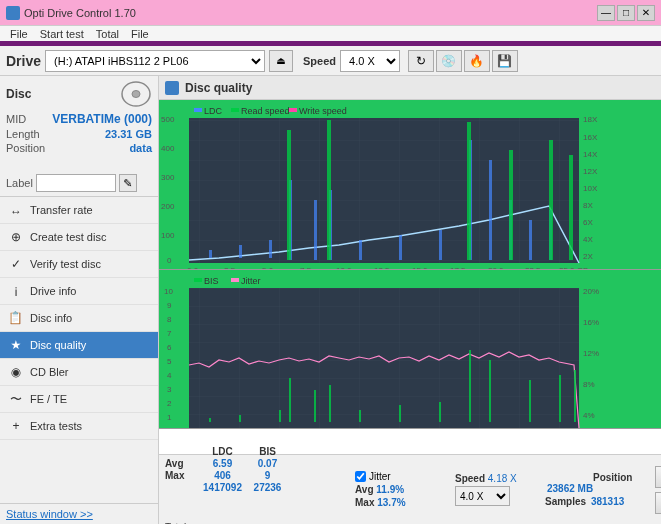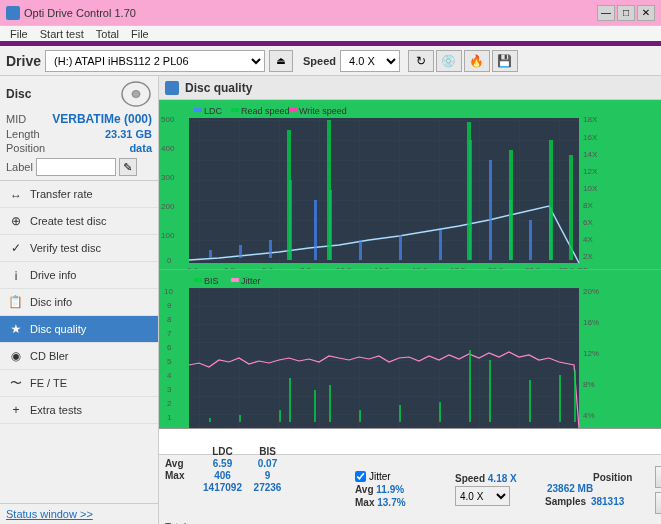--- a/index.html
+++ b/index.html
@@ -31,21 +31,21 @@
 
     
     .sidebar { width: 159px; background: #f0f0f0; border-right: 1px solid #ccc; display: flex; flex-direction: column; flex-shrink: 0; }
     .sidebar-disc-section { padding: 4px 6px; border-bottom: 1px solid #ccc; }
     .sidebar-disc-header { display: flex; align-items: center; justify-content: space-between; margin-bottom: 4px; }
     .sidebar-disc-title { font-size: 12px; font-weight: bold; color: #333; }
     .sidebar-disc-icon { width: 32px; height: 28px; display: flex; align-items: center; justify-content: center; }
     .sidebar-row { display: flex; justify-content: space-between; align-items: center; margin-bottom: 2px; font-size: 11px; }
     .sidebar-row-label { color: #555; }
     .sidebar-row-value { color: #1a6dc4; font-weight: bold; }
-    .sidebar-label-input { display: flex; align-items: center; gap: 3px; margin-top: 4px; }
+    .sidebar-label-input { display: flex; align-items: center; gap: 3px; margin-top: 20px; }
     .sidebar-label-text { color: #555; font-size: 11px; }
     .sidebar-label-field { height: 18px; width: 80px; border: 1px solid #aaa; font-size: 10px; padding: 0 2px; }
     .sidebar-label-btn { width: 18px; height: 18px; background: #e8e8e8; border: 1px solid #aaa; cursor: pointer; display: flex; align-items: center; justify-content: center; }
 
     .sidebar-menu { flex: 1; overflow-y: auto; }
     .sidebar-menu-item { display: flex; align-items: center; gap: 6px; padding: 5px 8px; cursor: pointer; border-bottom: 1px solid #e0e0e0; font-size: 11px; color: #333; }
     .sidebar-menu-item.active { background: #3c7fc4; color: white; }
     .sidebar-menu-item .item-icon { width: 16px; height: 16px; display: flex; align-items: center; justify-content: center; font-size: 12px; flex-shrink: 0; }
     .sidebar-status { padding: 4px 6px; border-top: 1px solid #ccc; cursor: pointer; }
     .sidebar-status-text { font-size: 11px; color: #1a6dc4; text-decoration: underline; }
@@ -365,21 +365,21 @@
         </div>
         <div>
           <span style="font-weight:bold; color:#333;">Max </span>
           <span style="color:#1a6dc4; font-weight:bold;">13.7%</span>
         </div>
       </div>
 
       <div style="display:flex; flex-direction:column; gap:2px; font-size:10px; min-width:80px;">
         <div>
           <span style="font-weight:bold; color:#333;">Speed </span>
-          <span style="color:#1a6dc4; font-weight:bold;margin-top:40px;">4.18 X</span>
+          <span style="color:#1a6dc4; font-weight:normal;margin-top:40px;">4.18 X</span>
         </div>
         <select style="height:20px; font-size:10px; border:1px solid #aaa; width:55px;">
           <option>4.0 X</option>
         </select>
       </div>
 
       <div style="display:flex; flex-direction:column; gap:2px; font-size:10px; min-width:100px;">
         <div>
           <span style="font-weight:bold; color:#333;padding-left:48px;">Position</span>
           <span style="color:#1a6dc4; font-weight:bold; margin-left:2px;">23862 MB</span>

